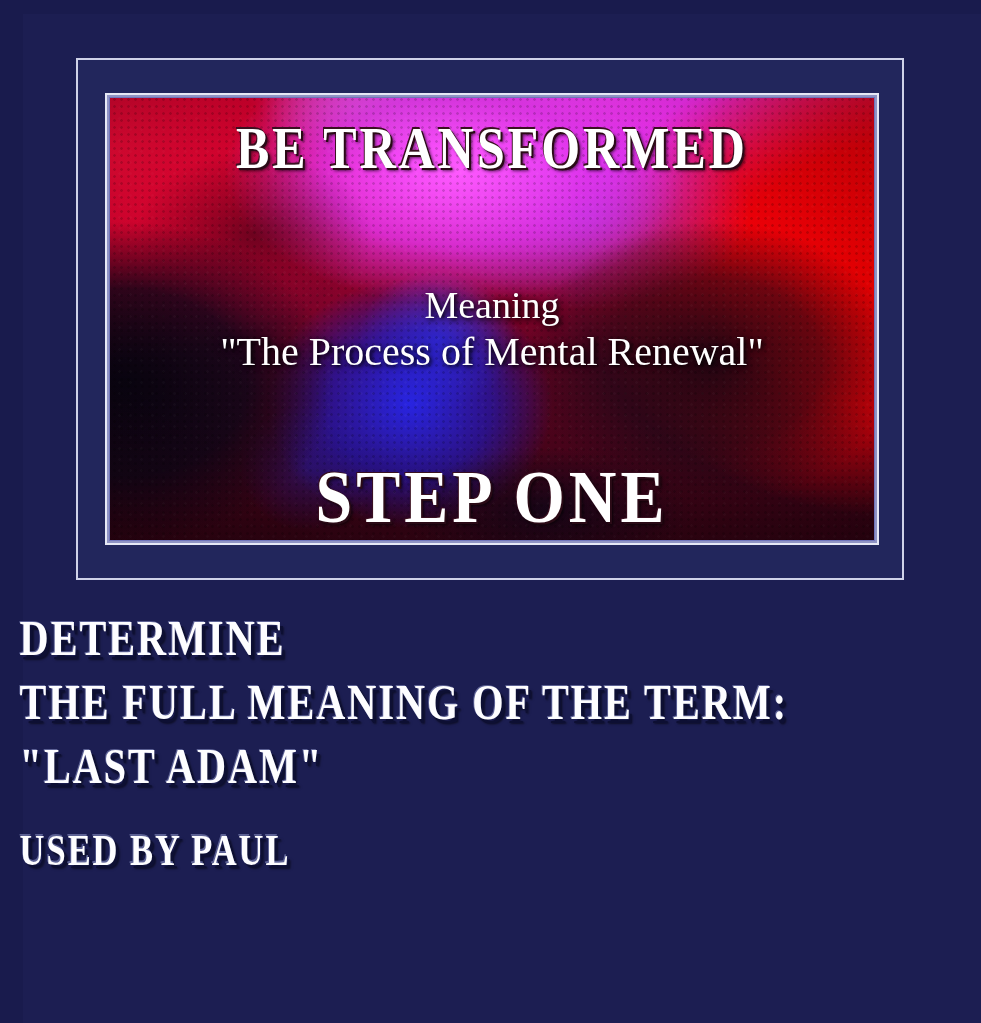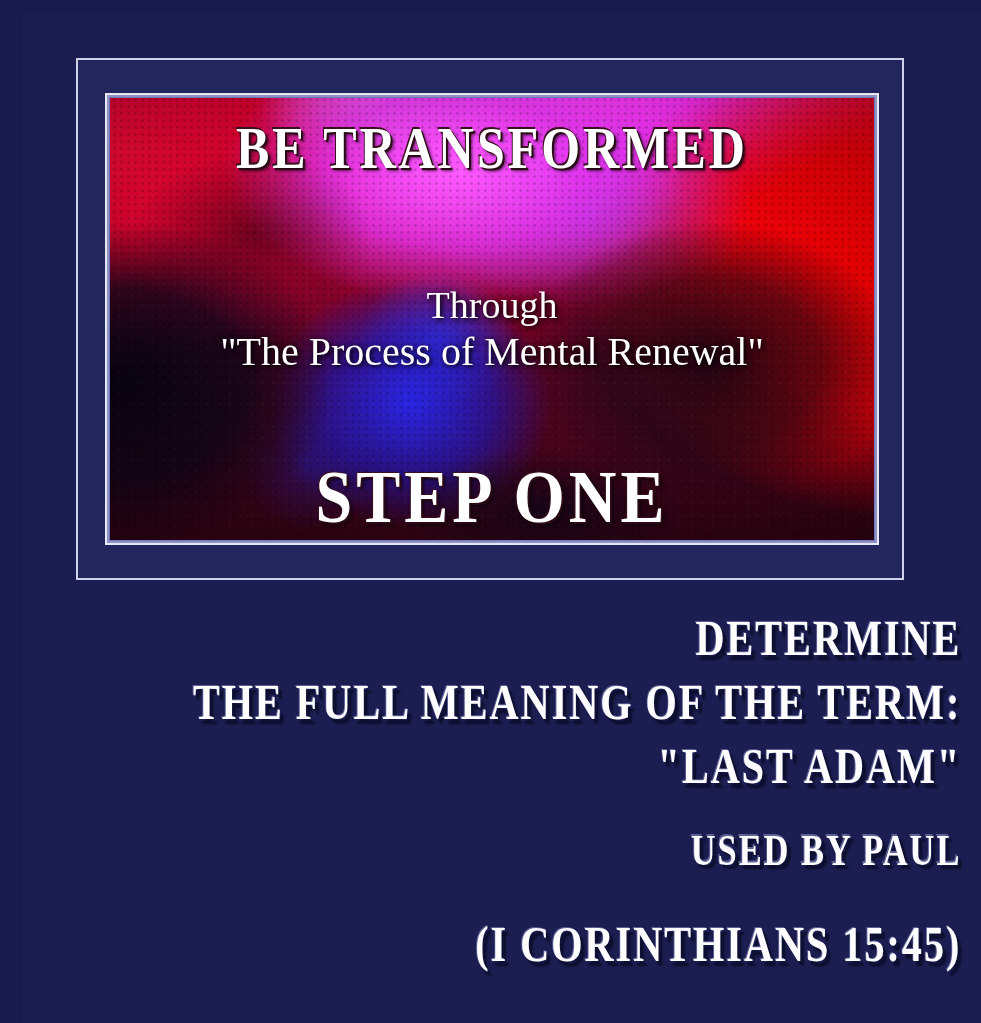--- a/index.html
+++ b/index.html
@@ -179,21 +179,21 @@
     transform: scaleY(1.12);
     transform-origin: bottom center;
   }
 
   
   .caption {
     position: absolute;
     left: 0;
     right: 0;
     top: 600px;
-    text-align: right;
+    text-align: left;
     color: #ffffff;
     font-family: "Liberation Serif", "DejaVu Serif", serif;
     font-weight: bold;
     text-transform: uppercase;
   }
   .cap-line {
     letter-spacing: 2px;
     color: #fdfdff;
     text-shadow:
       -1px -1px 0 #5c6194,
@@ -223,35 +223,32 @@
         <div class="layer l-blue"></div>
         <div class="layer l-dark"></div>
         <div class="layer l-texture"></div>
         <div class="layer l-vignette"></div>
       </div>
 
       <div class="photo-text">
         <div class="ornate headline-be">Be Transformed</div>
 
         <div class="mid-block">
-          <div class="mid-line1">Through</div>
+          <div class="mid-line1">Meaning</div>
           <div class="mid-line2">"The Process of Mental Renewal"</div>
         </div>
 
         <div class="ornate headline-step">Step One</div>
       </div>
     </div>
   </div>
 
   <div class="caption">
     <div class="cap-g1">
       <div class="cap-line">Determine</div>
       <div class="cap-line">The Full Meaning of the Term:</div>
       <div class="cap-line">"Last Adam"</div>
     </div>
     <div class="cap-g2">
       <div class="cap-line">Used by Paul</div>
     </div>
-    <div class="cap-g3">
-      <div class="cap-line">(I Corinthians 15:45)</div>
-    </div>
   </div>
 </div>
 
 </body></html>

